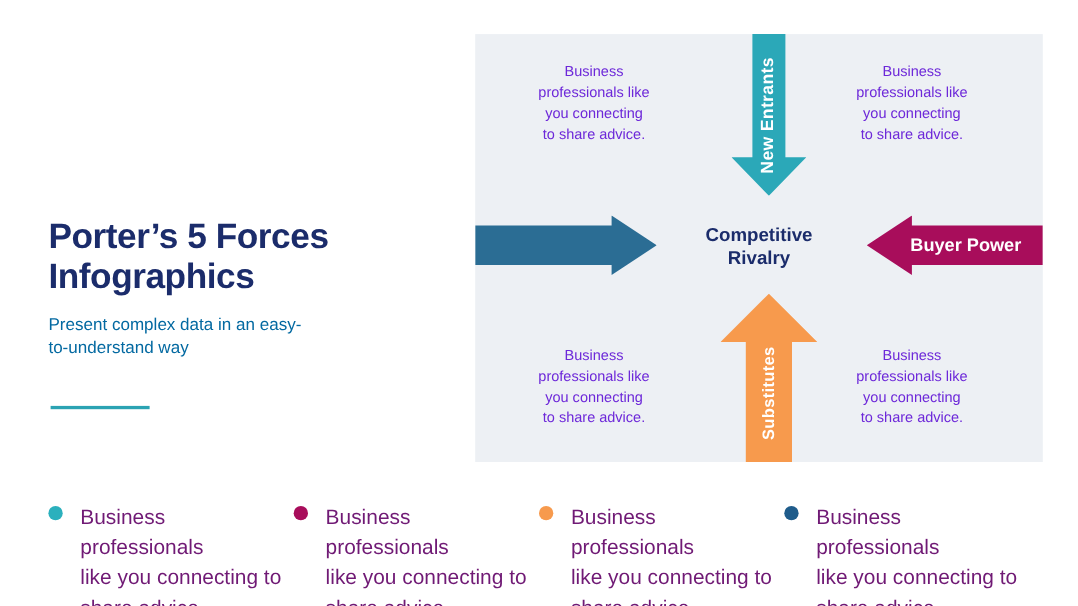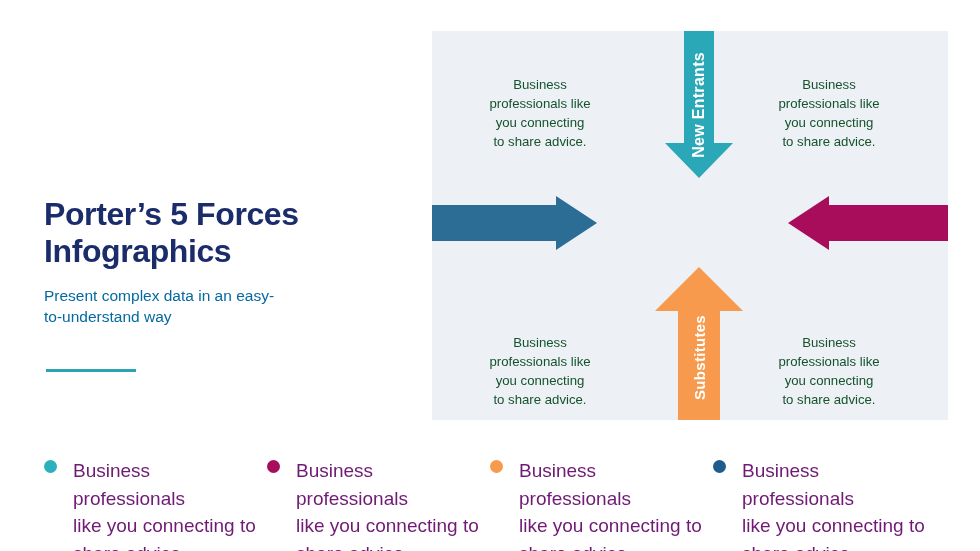--- a/index.html
+++ b/index.html
@@ -64,25 +64,24 @@
     top: 31px;
     width: 516px;
     height: 389px;
     background: #edf0f4;
   }
 
   .quad-text {
     position: absolute;
     font-size: 13.2px;
     line-height: 1.45;
-    color: #14532d;
+    color: #6d28d9;
     text-align: center;
     white-space: pre-line;
     width: 150px;
-    margin-top: 20px;
   }
   #quad-text-top-left    { left: 33px;  top: 24px; }
   #quad-text-top-right   { left: 322px; top: 24px; }
   #quad-text-bottom-left { left: 33px;  top: 282px; }
   #quad-text-bottom-right{ left: 322px; top: 282px; }
 
   
   #center-label {
     position: absolute;
     left: 178px;
@@ -225,20 +224,22 @@
 to share advice.</div>
     <div class="quad-text" id="quad-text-bottom-left">Business
 professionals like
 you connecting
 to share advice.</div>
     <div class="quad-text" id="quad-text-bottom-right">Business
 professionals like
 you connecting
 to share advice.</div>
 
+    <div id="center-label" style="color: rgb(27, 44, 107);">Competitive
+Rivalry</div>
 
     <div class="arrow-wrap" id="arrow-new-entrants">
       <svg width="68" height="147" viewBox="0 0 68 147" aria-hidden="true">
         <path id="shape-new-entrants" d="M 19 0 L 49 0 L 49 112 L 68 112 L 34 147 L 0 112 L 19 112 Z" fill="#2ba8b8"></path>
       </svg>
     </div>
     <div class="arrow-label" id="label-new-entrants">
       <span>New Entrants</span>
     </div>
 
@@ -255,20 +256,21 @@
       <svg width="165" height="54" viewBox="0 0 165 54" aria-hidden="true">
         <path id="shape-supplier" d="M 0 9 L 124 9 L 124 0 L 165 27 L 124 54 L 124 45 L 0 45 Z" fill="#2b6d94"></path>
       </svg>
     </div>
 
     <div class="arrow-wrap" id="arrow-buyer">
       <svg width="160" height="54" viewBox="0 0 160 54" aria-hidden="true">
         <path id="shape-buyer" d="M 160 9 L 41 9 L 41 0 L 0 27 L 41 54 L 41 45 L 160 45 Z" fill="#a80d5b"></path>
       </svg>
     </div>
+    <div class="arrow-label" id="label-buyer">Buyer Power</div>
 
   </div>
 
   <div id="legend">
     <div class="legend-item">
       <span class="legend-dot" style="background: rgb(43, 176, 189);"></span>
       <span class="legend-text">Business professionals
 like you connecting to
 share advice.</span>
     </div>

